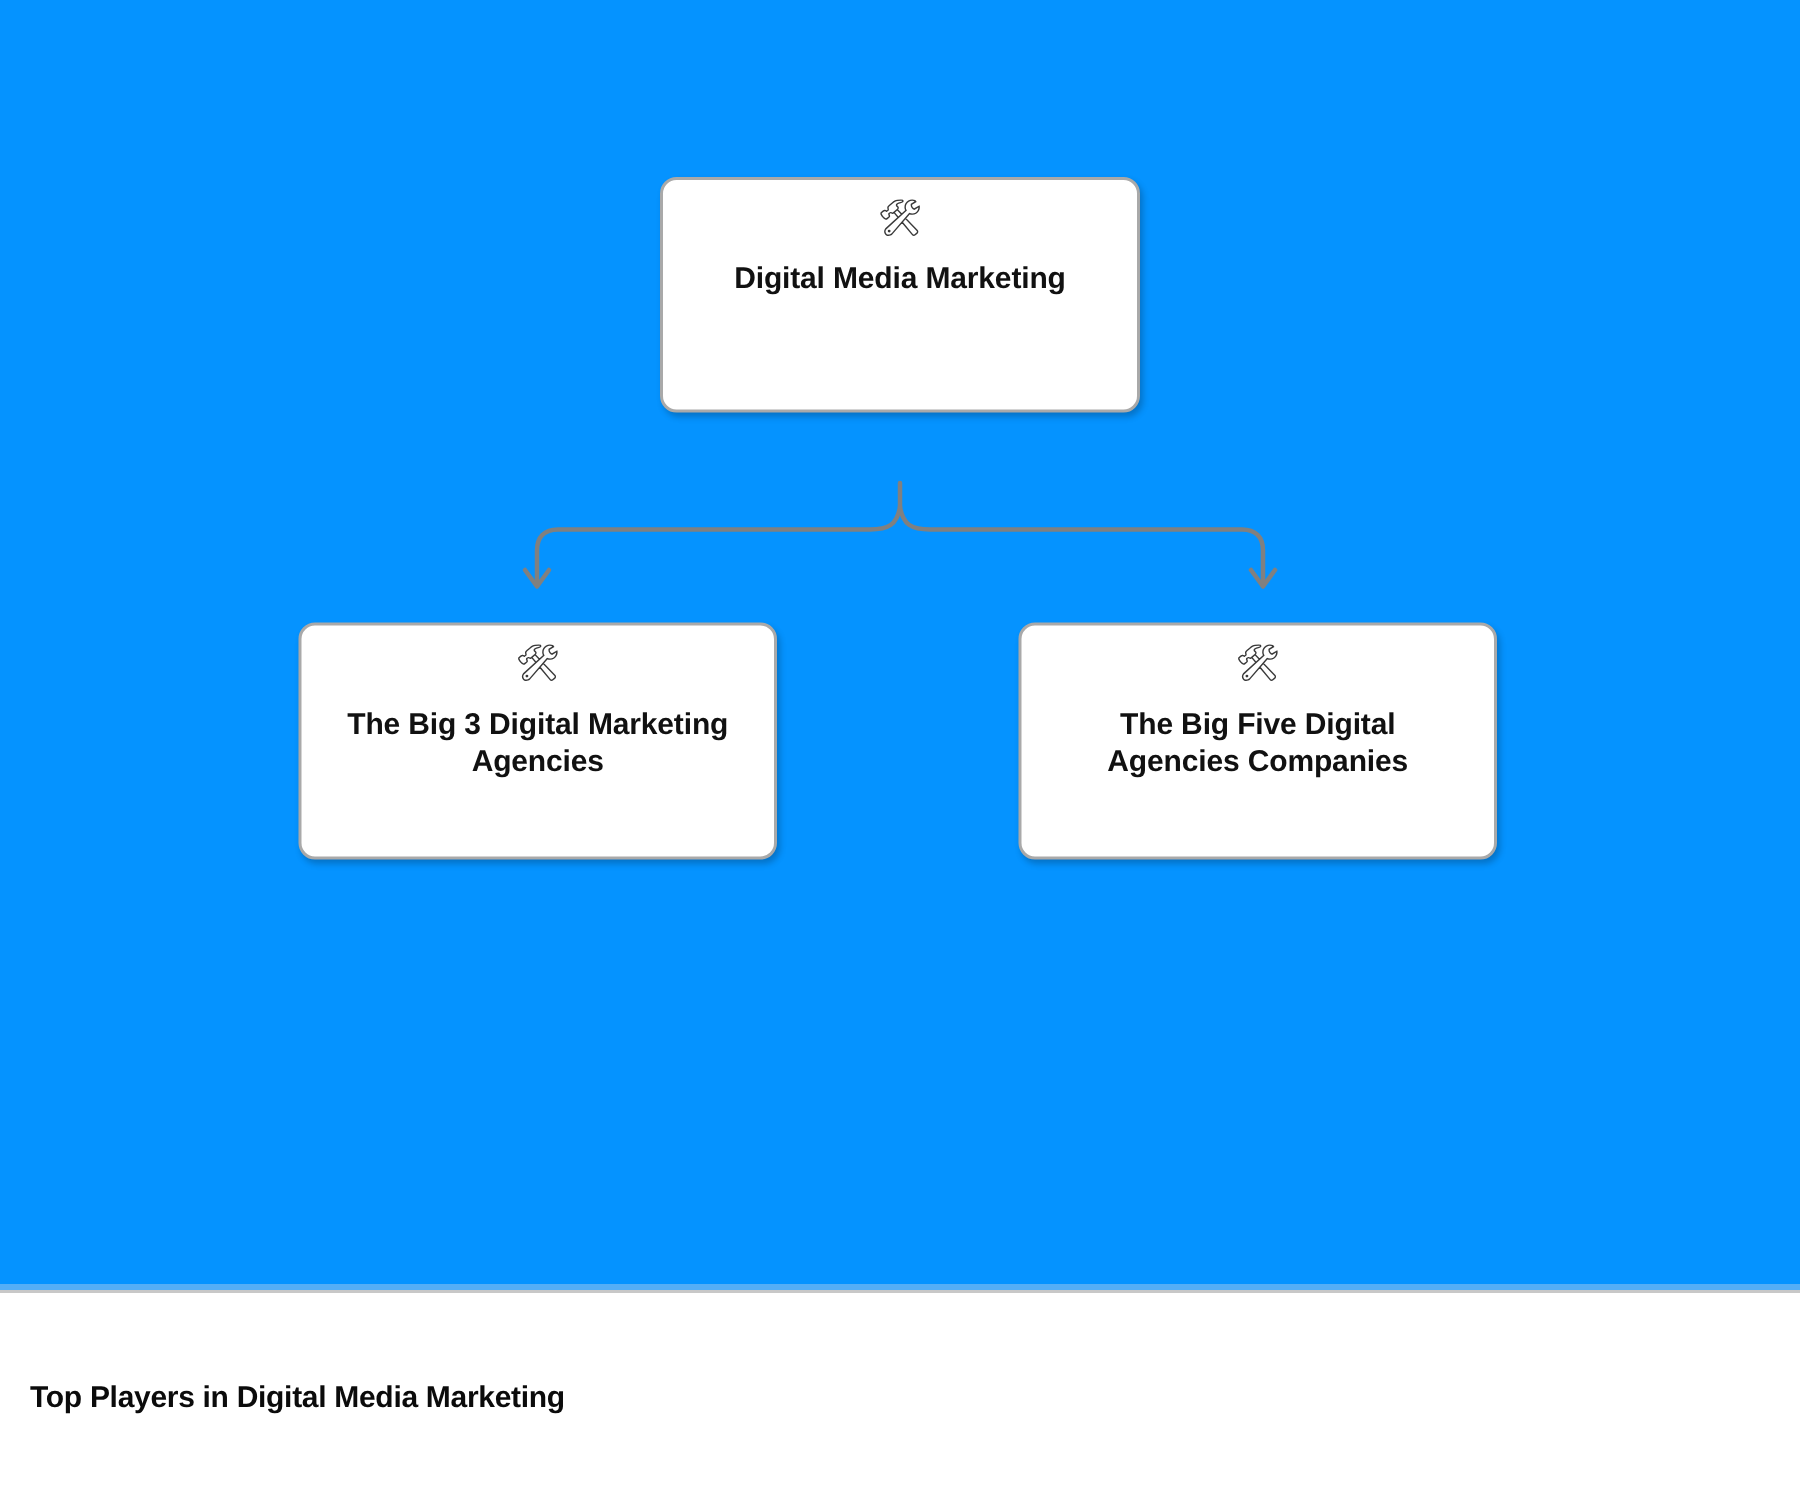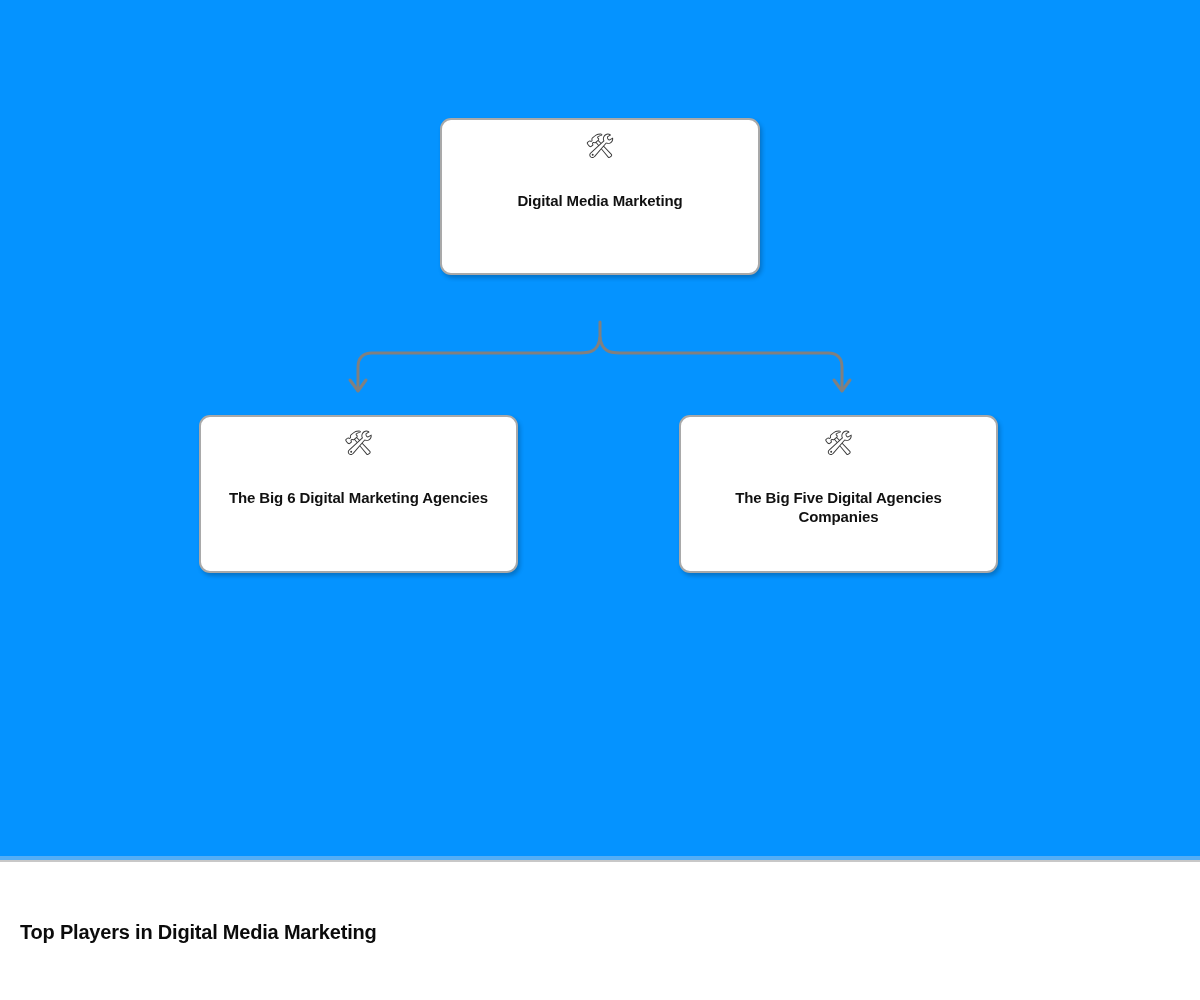--- a/index.html
+++ b/index.html
@@ -95,24 +95,24 @@
     margin-top: 14px;
     font-size: 24px;
     line-height: 1;
     height: 28px;
     display: block;
     color: #3a3a3a;
     user-select: none;
   }
 
   .node-label {
-    margin-top: 30px;
+    margin-top: 12px;
     width: 86%;
     text-align: center;
-    font-size: 15px;
+    font-size: 20px;
     font-weight: bold;
     line-height: 1.24;
     color: #111111;
     letter-spacing: -0.1px;
   }
 
   
   #footer {
     position: absolute;
     left: 0;
@@ -157,21 +157,21 @@
       <path d="M 834 380 L 842 391 L 850 380" fill="none" stroke="#808080" stroke-width="3" stroke-linecap="round" stroke-linejoin="round"></path>
     </svg>
 
     <div class="node-card" id="node-root">
       <span class="node-icon">🛠</span>
       <div class="node-label">Digital Media Marketing</div>
     </div>
 
     <div class="node-card" id="node-child-0">
       <span class="node-icon">🛠</span>
-      <div class="node-label">The Big 6 Digital Marketing Agencies</div>
+      <div class="node-label">The Big 3 Digital Marketing Agencies</div>
     </div>
 
     <div class="node-card" id="node-child-1">
       <span class="node-icon">🛠</span>
       <div class="node-label">The Big Five Digital Agencies Companies</div>
     </div>
 
     <div id="canvas-edge"></div>
   </div>
 

